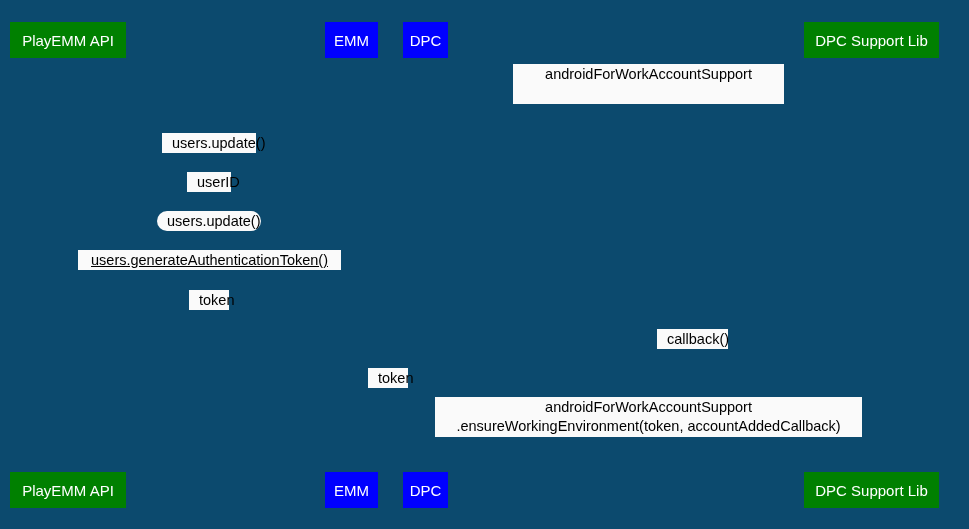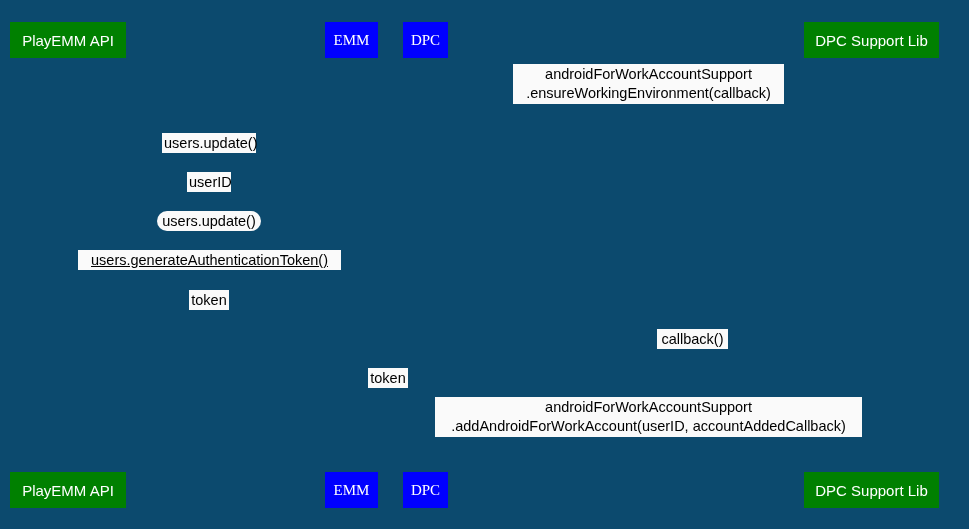--- a/index.html
+++ b/index.html
@@ -20,32 +20,32 @@
     display: flex;
     align-items: center;
     justify-content: center;
     color: #ffffff;
     font-size: 15px;
     line-height: 1;
     white-space: nowrap;
     box-sizing: border-box;
   }
   .participant.green { background: #008000; }
-  .participant.blue  { background: #0000ff; font-family: Liberation Serif, serif; }
+  .participant.blue  { background: #0000ff; }
 
   .msg-label {
     position: absolute;
     background: #fafafa;
     color: #000000;
     font-size: 14.5px;
     line-height: 19px;
     text-align: center;
     white-space: pre;
     box-sizing: border-box;
-    padding: 1px 2px;
+    padding: 1px 10px;
   }
   .msg-label.two-line {
     font-size: 14.5px;
     line-height: 19px;
   }
   .msg-line2 { display: block; }
 </style>
 </head>
 <body>
 
@@ -72,23 +72,23 @@
         <span>EMM</span>
       </div>
       <div class="participant blue" style="left: 403px; top: 472px; width: 45px; height: 36px;">
         <span>DPC</span>
       </div>
       <div class="participant green" style="left: 804px; top: 472px; width: 135px; height: 36px;">
         <span>DPC Support Lib</span>
       </div>
     </div>
   <div id="messages-layer">
-      <div class="msg-label two-line" style="left: 513px; top: 64px; width: 271px; height: 40px;"><span>androidForWorkAccountSupport</span><span class="msg-line2">.ensureWorkingEnvironment(callback)</span></div>
+      <div class="msg-label two-line" style="left: 513px; top: 64px; width: 271px; height: 40px;"><span>androidForWorkAccountSupport</span></div>
       <div class="msg-label" style="left: 162px; top: 133px; width: 94px; height: 20px;"><span>users.update()</span></div>
       <div class="msg-label" style="left: 187px; top: 172px; width: 44px; height: 20px;"><span>userID</span></div>
       <div class="msg-label" style="left: 157px; top: 211px; width: 104px; height: 20px; border-radius: 10px;"><span>users.update()</span></div>
       <div class="msg-label" style="left: 78px; top: 250px; width: 263px; height: 20px; text-decoration: underline;"><span>users.generateAuthenticationToken()</span></div>
       <div class="msg-label" style="left: 189px; top: 290px; width: 40px; height: 20px;"><span>token</span></div>
       <div class="msg-label" style="left: 613px; top: 329px; width: 71px; height: 20px; margin-left: 44px;"><span>callback()</span></div>
       <div class="msg-label" style="left: 368px; top: 368px; width: 40px; height: 20px;"><span>token</span></div>
-      <div class="msg-label two-line" style="left: 435px; top: 397px; width: 427px; height: 40px;"><span>androidForWorkAccountSupport</span><span class="msg-line2">.addAndroidForWorkAccount(userID, accountAddedCallback)</span></div>
+      <div class="msg-label two-line" style="left: 435px; top: 397px; width: 427px; height: 40px;"><span>androidForWorkAccountSupport</span><span class="msg-line2">.ensureWorkingEnvironment(token, accountAddedCallback)</span></div>
     </div>
 </div>
 
 </body></html>

